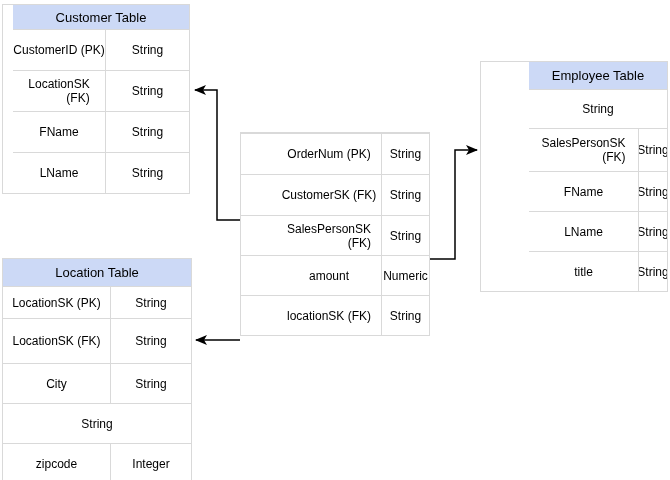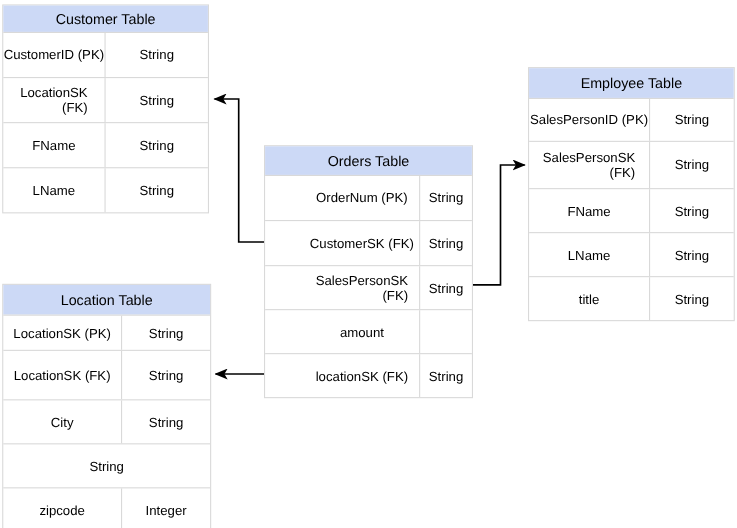--- a/index.html
+++ b/index.html
@@ -36,23 +36,23 @@
     box-sizing:border-box;overflow:hidden;
   }
   .c1{border-right:1px solid var(--table-border);}
   .c2{flex:1;}
   
   #t-customer .c1{width:93px;}
   #t-orders   .c1{width:105px;margin-left:36px;}
   #t-employee .c1{width:110px;}
   #t-location .c1{width:108px;}
   
-  #t-customer{left:2px;top:4px;width:188px;}
+  #t-customer{left:2px;top:4px;width:188px;padding-left:10px;}
   #t-orders  {left:240px;top:132px;width:190px;}
-  #t-employee{left:480px;top:61px;width:188px;}
+  #t-employee{left:480px;top:61px;width:188px;padding-left:48px;}
   #t-location{left:2px;top:258px;width:190px;}
   #t-customer .thead{height:24px;}
   #t-orders   .thead{height:26px;}
   #t-employee .thead{height:27px;}
   #t-location .thead{height:27px;}
   svg.overlay{
     position:absolute;left:0;top:0;width:670px;height:480px;
     pointer-events:none;
   }
   svg.overlay path.arrow{stroke:var(--arrow);stroke-width:1.5;fill:none;}
@@ -76,47 +76,46 @@
     <div class="cell c1">FName</div>
     <div class="cell c2">String</div>
   </div>
   <div class="trow" style="height:41px">
     <div class="cell c1">LName</div>
     <div class="cell c2">String</div>
   </div>
 </div>
 
 <div class="er-table" id="t-orders">
-  <div class="thead">Orders Table</div>
   <div class="trow" style="height:41px">
     <div class="cell c1">OrderNum (PK)</div>
     <div class="cell c2">String</div>
   </div>
   <div class="trow" style="height:41px">
     <div class="cell c1">CustomerSK (FK)</div>
     <div class="cell c2">String</div>
   </div>
   <div class="trow" style="height:40px">
     <div class="cell c1">SalesPersonSK
 (FK)</div>
     <div class="cell c2">String</div>
   </div>
   <div class="trow" style="height:40px">
     <div class="cell c1">amount</div>
+    <div class="cell c2">Numeric</div>
   </div>
   <div class="trow" style="height:40px">
     <div class="cell c1">locationSK (FK)</div>
     <div class="cell c2">String</div>
   </div>
 </div>
 
 <div class="er-table" id="t-employee">
   <div class="thead">Employee Table</div>
   <div class="trow" style="height:39px">
-    <div class="cell c1">SalesPersonID (PK)</div>
     <div class="cell c2">String</div>
   </div>
   <div class="trow" style="height:43px">
     <div class="cell c1">SalesPersonSK
 (FK)</div>
     <div class="cell c2">String</div>
   </div>
   <div class="trow" style="height:40px">
     <div class="cell c1">FName</div>
     <div class="cell c2">String</div>

